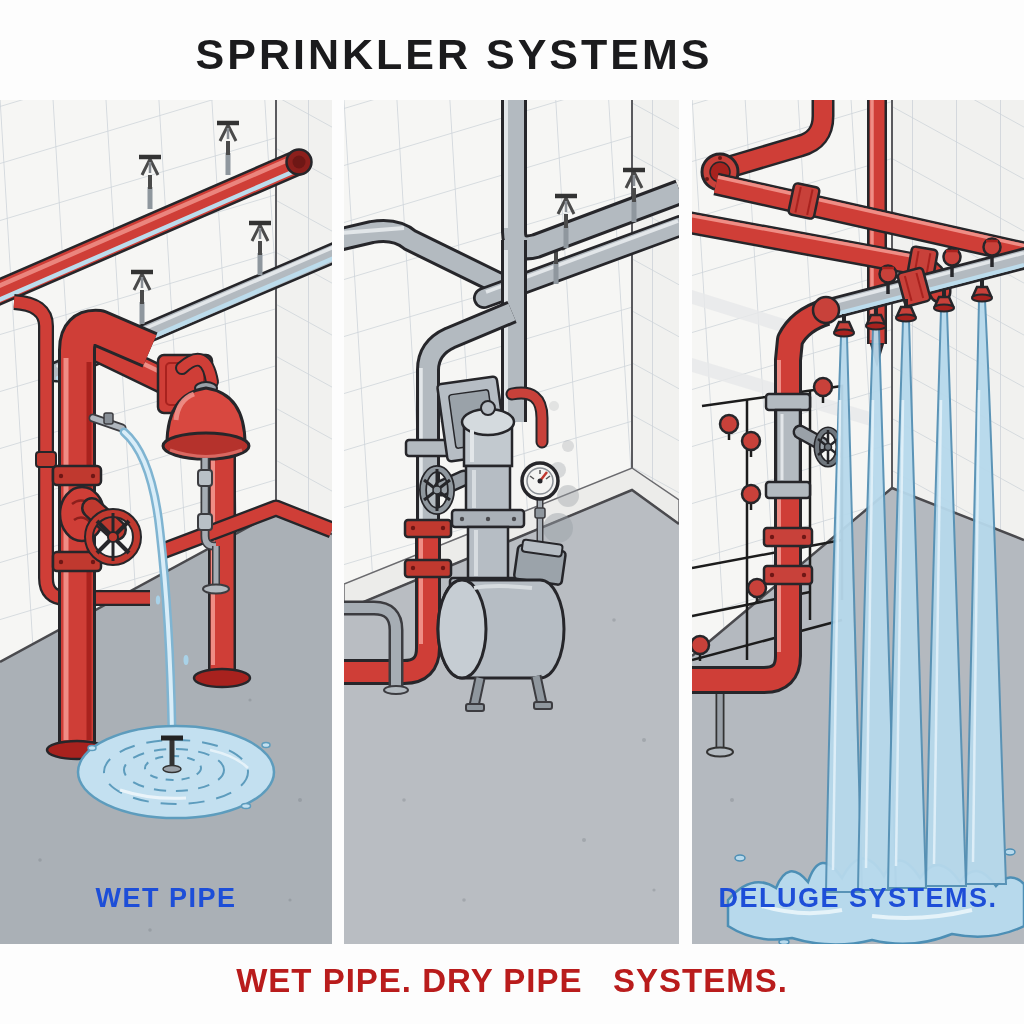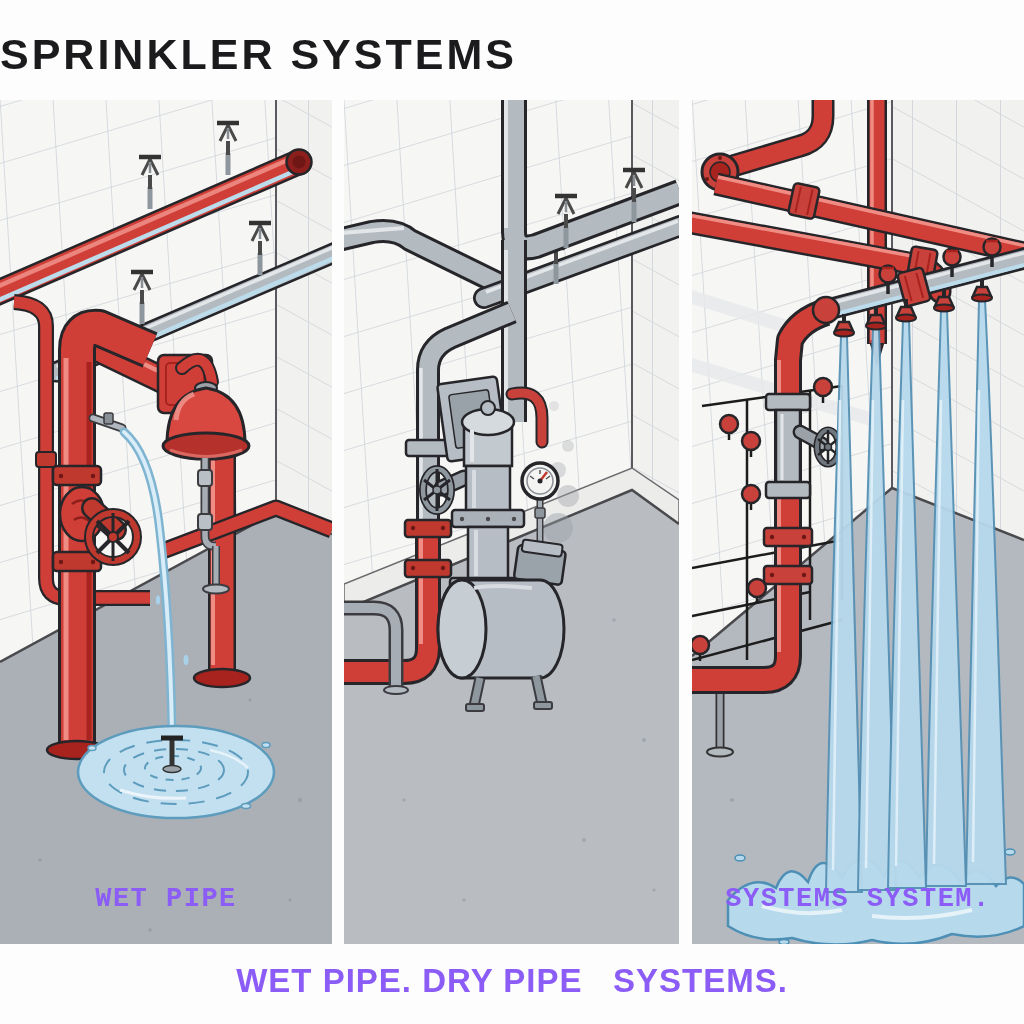--- a/index.html
+++ b/index.html
@@ -1,28 +1,28 @@
 <!DOCTYPE html>
 <html><head>
 <meta charset="utf-8">
 <style>
   html,body{margin:0;padding:0;background:#fdfdfd;}
   .canvas{position:relative;width:1024px;height:1024px;background:#fdfdfd;overflow:hidden;
           font-family:"Liberation Sans",sans-serif;}
-  .title{position:absolute;top:30px;left:0;width:908px;text-align:left;
+  .title{position:absolute;top:30px;left:0;width:908px;text-align:center;
          font-size:43px;font-weight:800;letter-spacing:3px;color:#1b1b1d;}
   .panel{position:absolute;top:100px;height:844px;}
   .panel svg{display:block;}
   #panel1{left:0;width:332px;}
   #panel2{left:344px;width:335px;}
   #panel3{left:692px;width:332px;}
   .panel-label{position:absolute;bottom:30px;left:50%;transform:translateX(-50%);
-         font-size:27px;font-weight:700;letter-spacing:1.5px;color:#8b5cf6;white-space:nowrap;font-family:Liberation Mono, monospace;}
+         font-size:27px;font-weight:700;letter-spacing:1.5px;color:#1d4ed8;white-space:nowrap;}
   .caption{position:absolute;top:962px;left:0;width:1024px;text-align:center;
-         font-size:33px;font-weight:800;letter-spacing:1px;color:#8b5cf6;white-space:pre;}
+         font-size:33px;font-weight:800;letter-spacing:1px;color:#b91c1c;white-space:pre;}
 </style>
 </head>
 <body>
 
 <div class="canvas">
 
   <div class="title">SPRINKLER SYSTEMS</div>
 
   <div class="panel" id="panel1">
     <svg width="332" height="844" viewBox="0 0 332 844">
@@ -516,18 +516,18 @@
           <path d="M287 200 C283 380 278 560 274 784 L314 784 C306 560 302 380 293 200 Z" fill="#b7d9ec" stroke="#5590b4" stroke-width="2" opacity="0.95"></path>
           <path d="M287 290 C284 480 282 640 281 762" fill="none" stroke="#e4f2fa" stroke-width="2.5" opacity="0.85"></path>
         </g>
         <use href="#s3pend" transform="translate(152 214)"></use>
         <use href="#s3pend" transform="translate(184 207)"></use>
         <use href="#s3pend" transform="translate(214 199)"></use>
         <use href="#s3pend" transform="translate(252 189)"></use>
         <use href="#s3pend" transform="translate(290 179)"></use>
       </g>
     </svg>
-    <div class="panel-label">SYSTEMS SYSTEM.</div>
+    <div class="panel-label">DELUGE SYSTEMS.</div>
   </div>
 
   <div class="caption">WET PIPE. DRY PIPE   SYSTEMS.</div>
 
 </div>
 
 </body></html>

